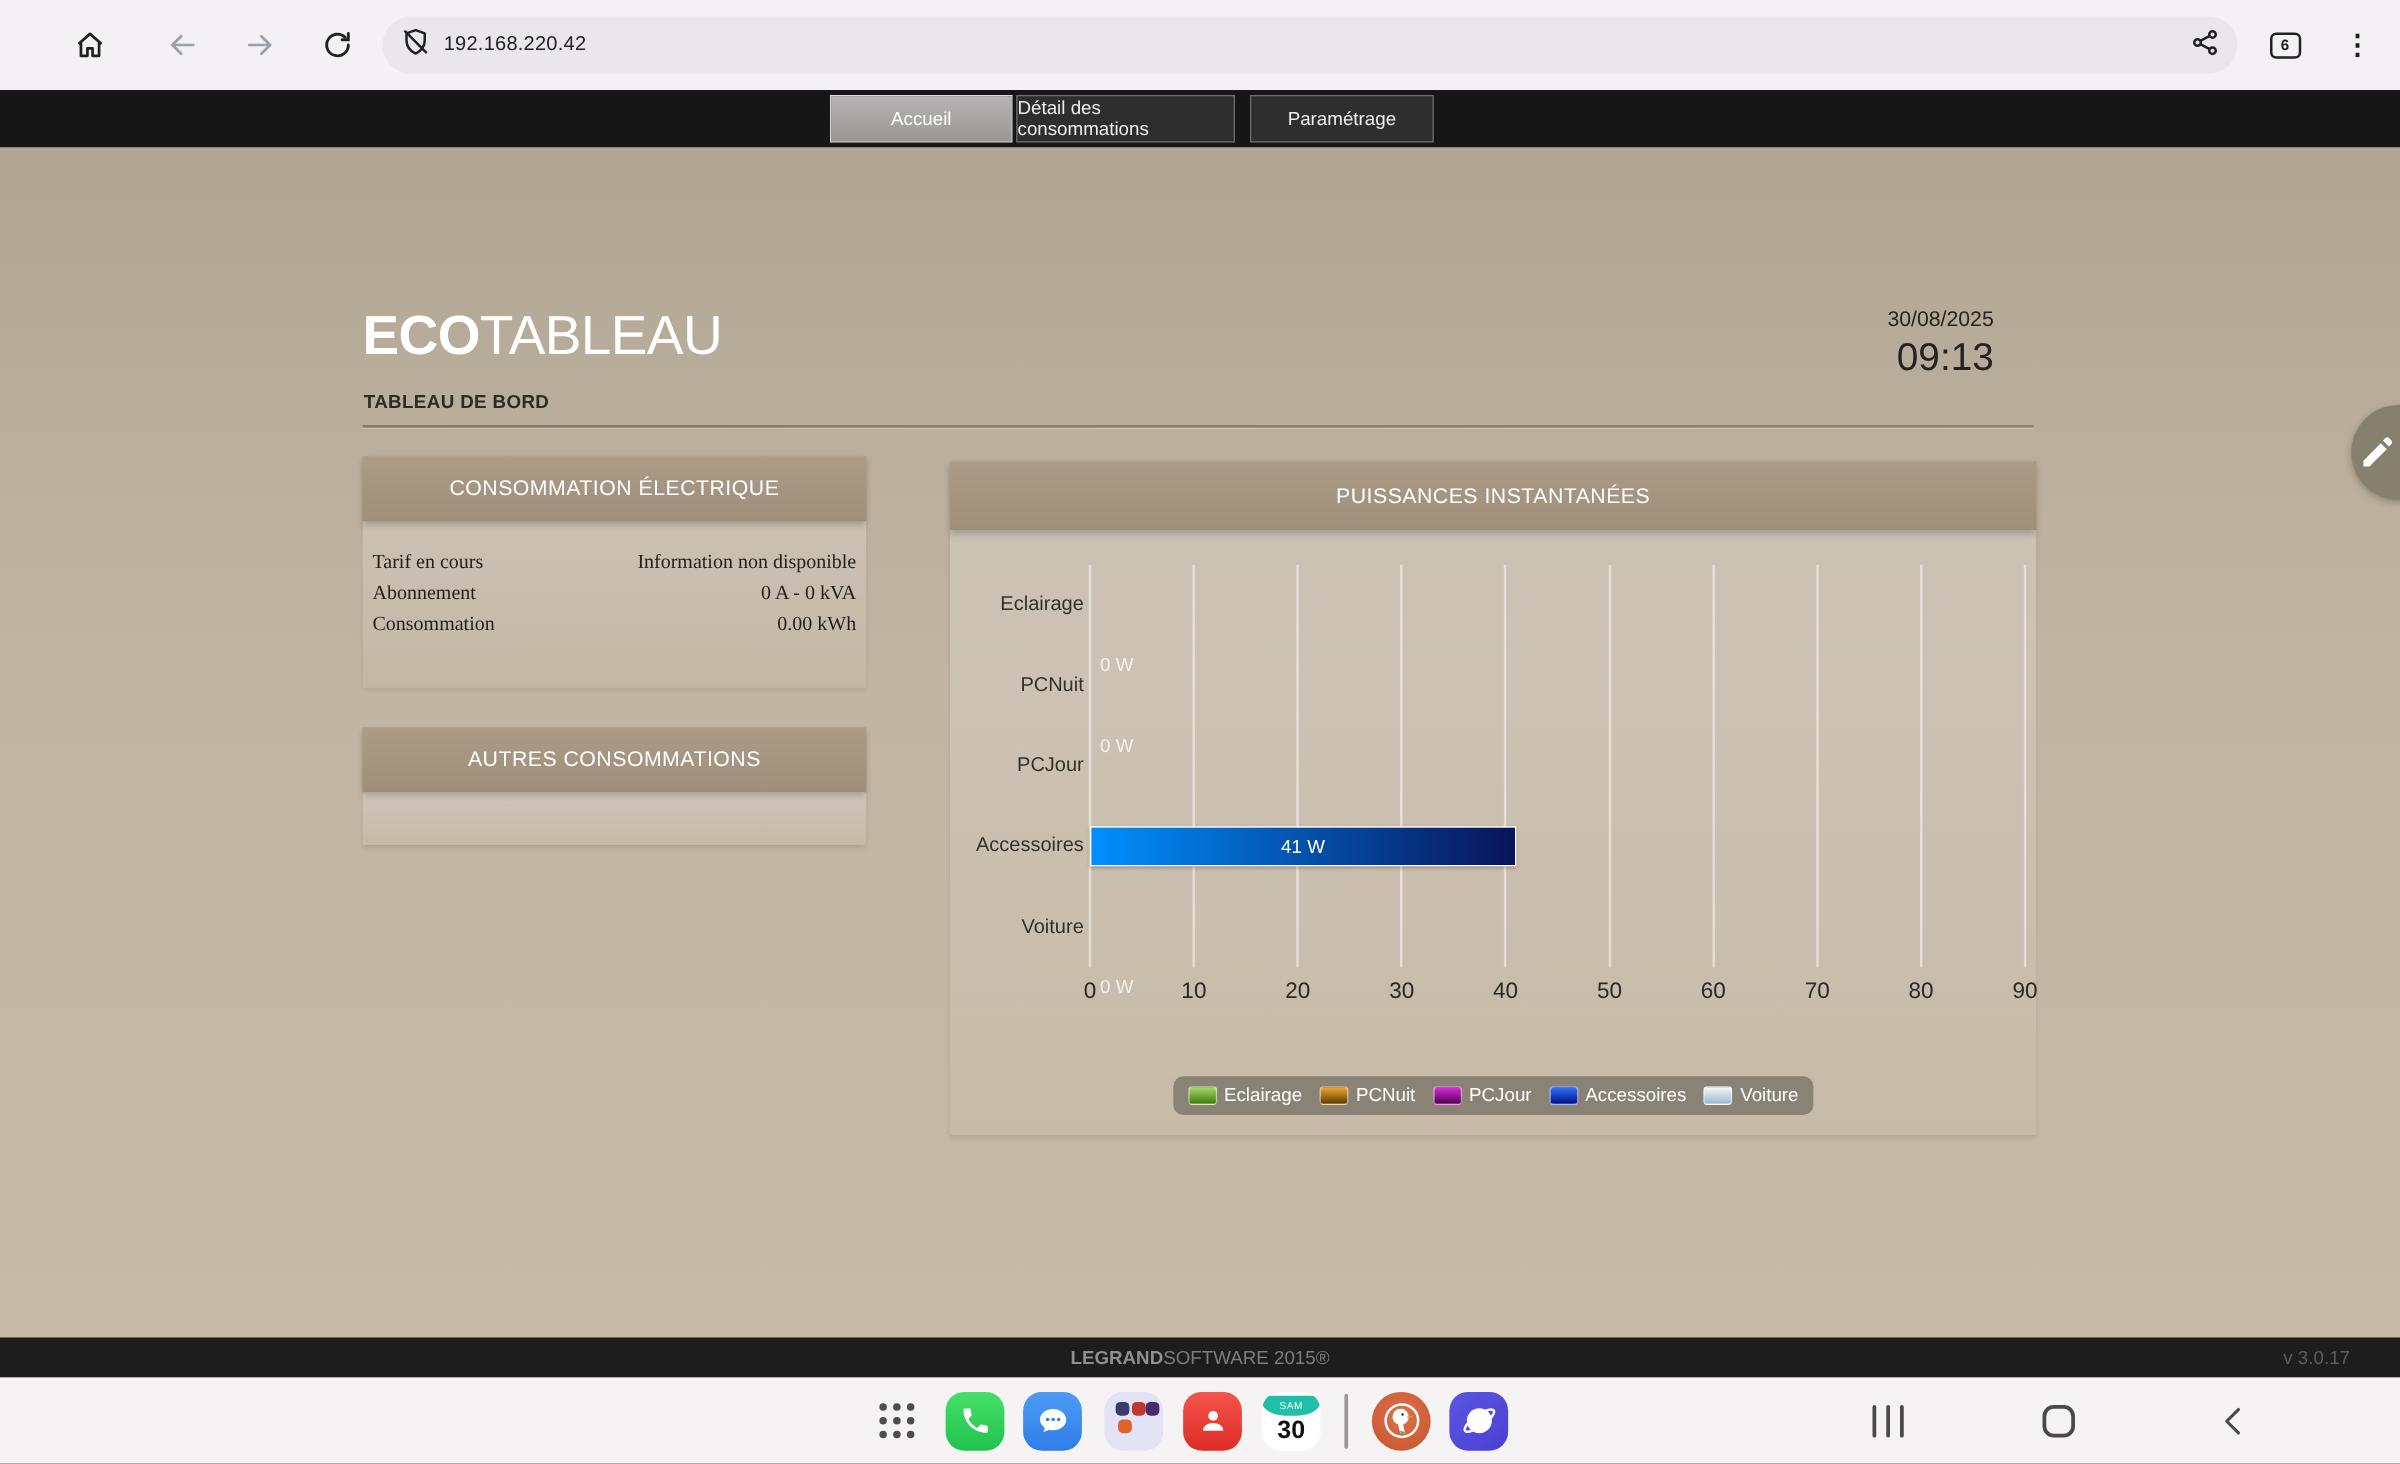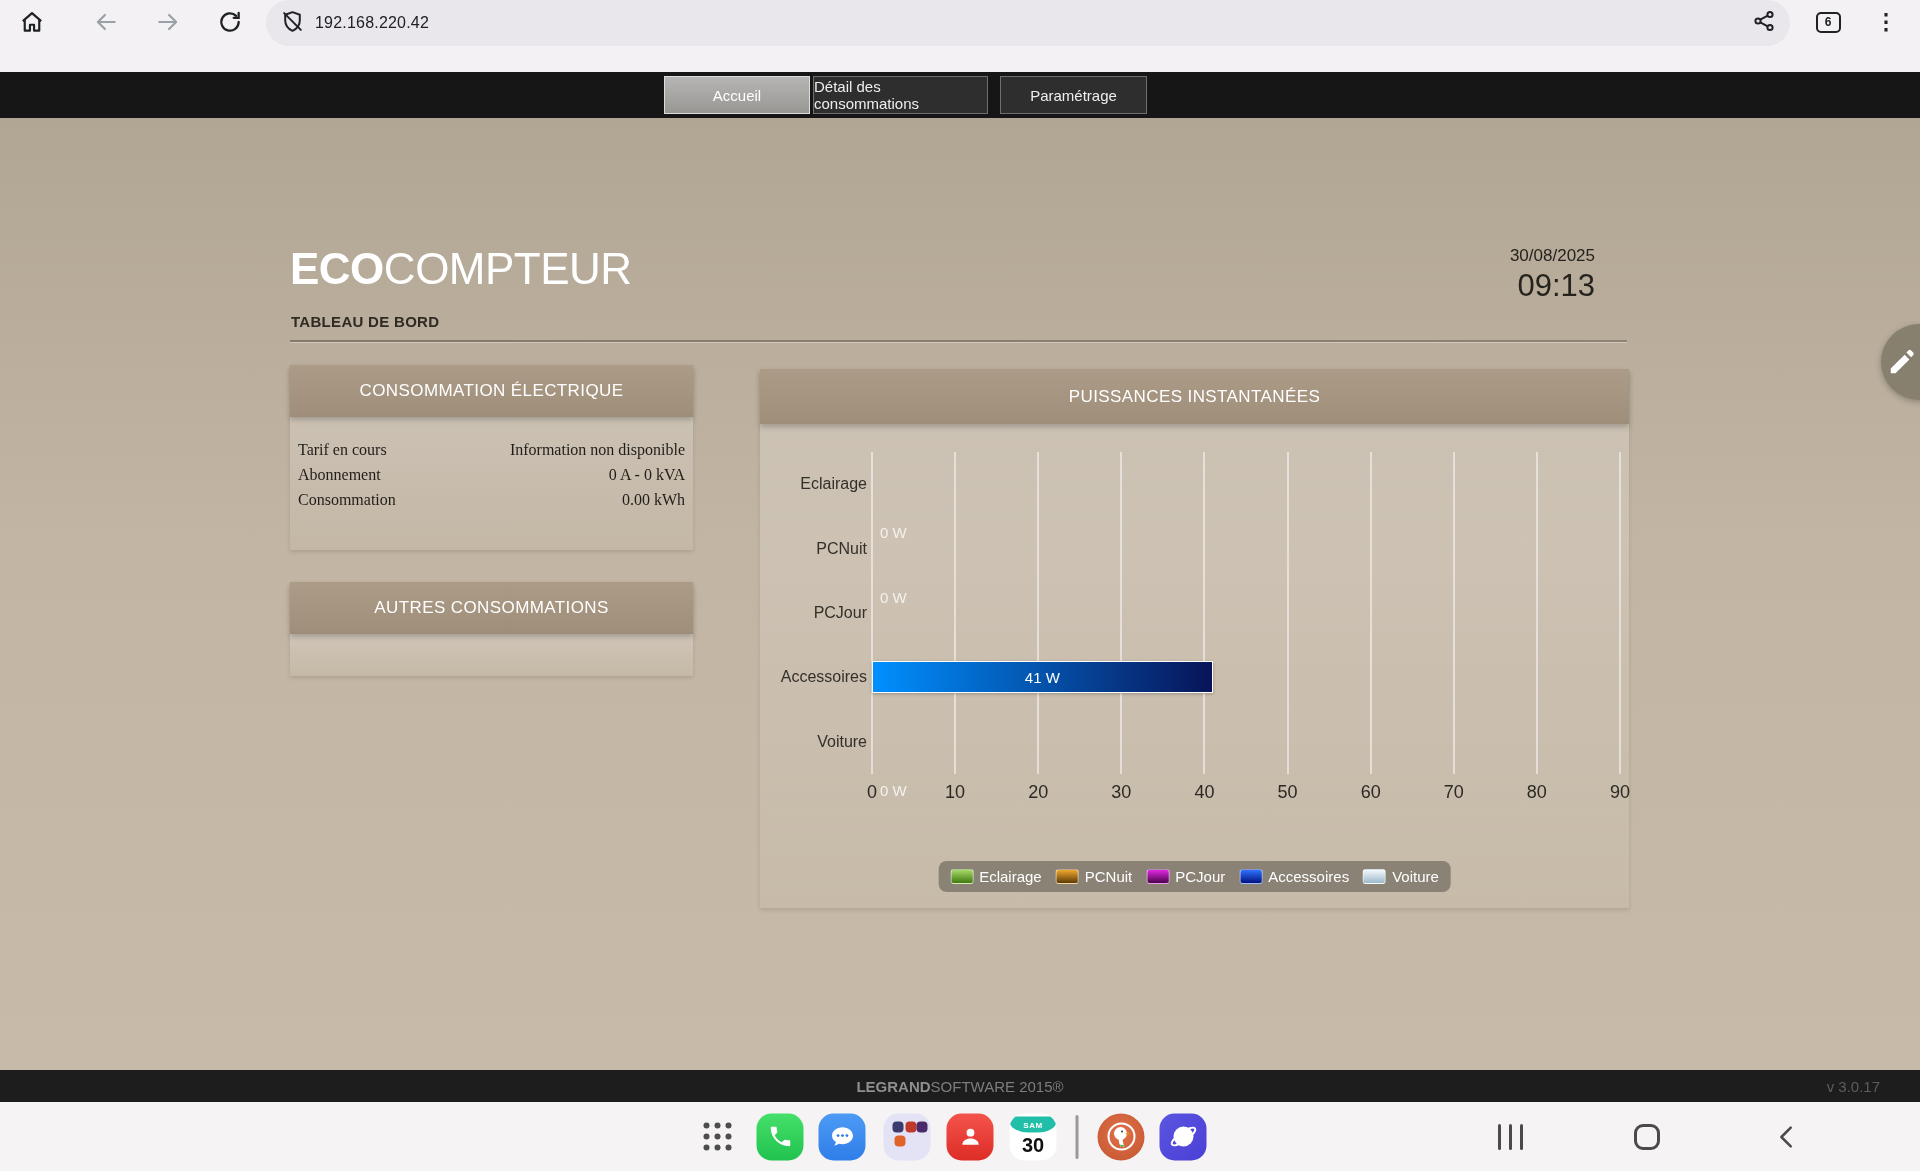--- a/index.html
+++ b/index.html
@@ -1,21 +1,21 @@
 <!DOCTYPE html>
 <html><head>
 <meta charset="utf-8">
 <style>
   * { margin:0; padding:0; box-sizing:border-box; }
   html,body { width:1920px; height:1171px; }
   body { font-family:"Liberation Sans", sans-serif; background:#000; }
   #screen { position:relative; width:1920px; height:1171px; overflow:hidden; background:#c0b3a1; }
 
   
-  .browser-bar { position:absolute; left:0; top:0; width:1920px; height:72px; background:#f3f1f4; display:flex; align-items:flex-start; }
+  .browser-bar { position:absolute; left:0; top:0; width:1920px; height:72px; background:#f3f1f4; display:flex; align-items:center;padding-left:40px; }
   .chrome-btn { width:44px; height:44px; display:flex; align-items:center; justify-content:center; border-radius:50%; flex:0 0 auto; }
   .chrome-btn svg { display:block; }
   .home-btn { margin-left:10px; }
   .back-btn { margin-left:30px; }
   .fwd-btn { margin-left:18px; }
   .reload-btn { margin-left:18px; }
   .url-bar { margin-left:14px; height:46px; width:1545px; background:#e9e7ec; border-radius:23px; display:flex; align-items:center; padding:0 14px; }
   .url-text { font-size:16px; color:#202124; margin-left:10px; letter-spacing:.2px; }
   .url-spacer { flex:1; }
   .tabcount-btn { margin-left:16px; }
@@ -83,21 +83,21 @@
   .tb-icon { position:absolute; top:50%; transform:translate(-50%,-50%); width:47px; height:47px; border-radius:15px; display:flex; align-items:center; justify-content:center; }
   .drawer-grid { display:grid; grid-template-columns:repeat(3,7px); grid-template-rows:repeat(3,7px); gap:4px; }
   .drawer-grid i { width:6px; height:6px; border-radius:50%; background:#4d4d4d; }
   .icon-phone { background:linear-gradient(#45e06a,#21c24e); }
   .icon-msg { background:linear-gradient(#4d9bf5,#2f7de8); }
   .icon-folder { background:#e4e2f5; }
   .mini-dots { position:relative; width:34px; height:34px; }
   .mini-dots i { position:absolute; width:11px; height:11px; border-radius:4px; }
   .icon-contacts { background:linear-gradient(#f4544c,#dd2c26); }
   .icon-cal { background:#fff; flex-direction:column; overflow:hidden; }
-  .cal-band { width:47px; height:16px; background:#22bfa8; border-radius:0 0 40% 40%/0 0 70% 70%; color:#fff; font-size:8px; font-weight:bold; display:flex; align-items:center; justify-content:center; letter-spacing:.5px; }
+  .cal-band { width:47px; height:16px; background:#22bfa8; border-radius:0 0 40% 40%/0 0 70% 70%; color:#fff; font-size:8px; font-weight:normal; display:flex; align-items:center; justify-content:center; letter-spacing:.5px; }
   .cal-day { font-size:20px; font-weight:bold; color:#111; margin-top:1px; }
   .tb-sep { position:absolute; top:50%; transform:translate(-50%,-50%); width:3px; height:44px; border-radius:2px; background:#9a9a9a; }
   .icon-ddg { background:radial-gradient(circle at 50% 40%, #e0714a, #c2542f); border-radius:50%; }
   .icon-sbrowser { background:linear-gradient(135deg,#5a55e0,#4b3fd6); }
   .nav-key { position:absolute; top:50%; transform:translate(-50%,-50%); display:flex; align-items:center; justify-content:center; width:60px; height:60px; }
   .recents-bars { display:flex; gap:8px; }
   .recents-bars i { width:3px; height:26px; background:#4a4a4a; border-radius:2px; }
   .home-square { width:26px; height:26px; border:3px solid #4a4a4a; border-radius:9px; }
 </style>
 </head>
@@ -155,21 +155,21 @@
     <div class="tab-group">
       <div class="site-tab t0 active">Accueil</div>
       <div class="site-tab t1">Détail des consommations</div>
       <div class="site-tab t2">Paramétrage</div>
     </div>
   </div>
 
   <div class="webpage">
 
     <div class="eco-title">
-      <b>ECO</b><span>COMPTEUR</span>
+      <b>ECO</b><span>TABLEAU</span>
     </div>
     <div class="dash-subtitle">TABLEAU DE BORD</div>
     <div class="title-rule"></div>
     <div class="datetime">
       <div class="date">30/08/2025</div>
       <div class="time">09:13</div>
     </div>
 
     <div class="pencil-fab">
       <svg width="30" height="30" viewBox="0 0 24 24" fill="#fff">

